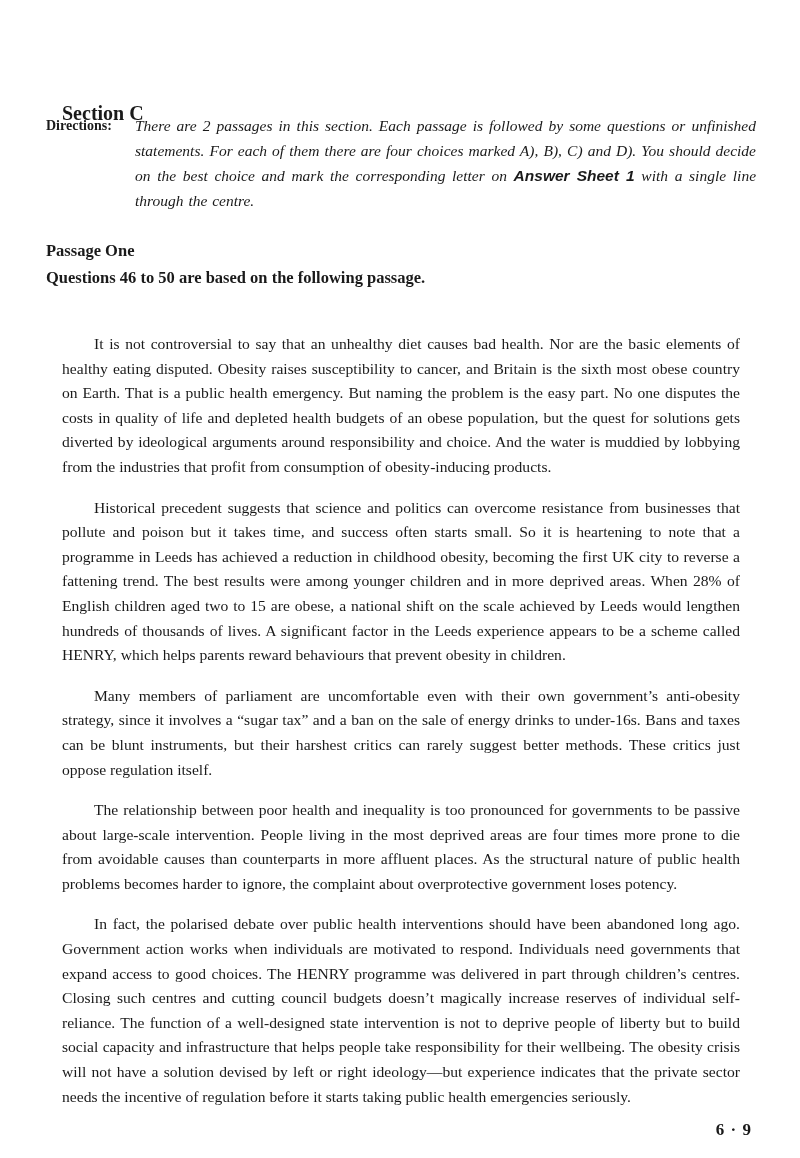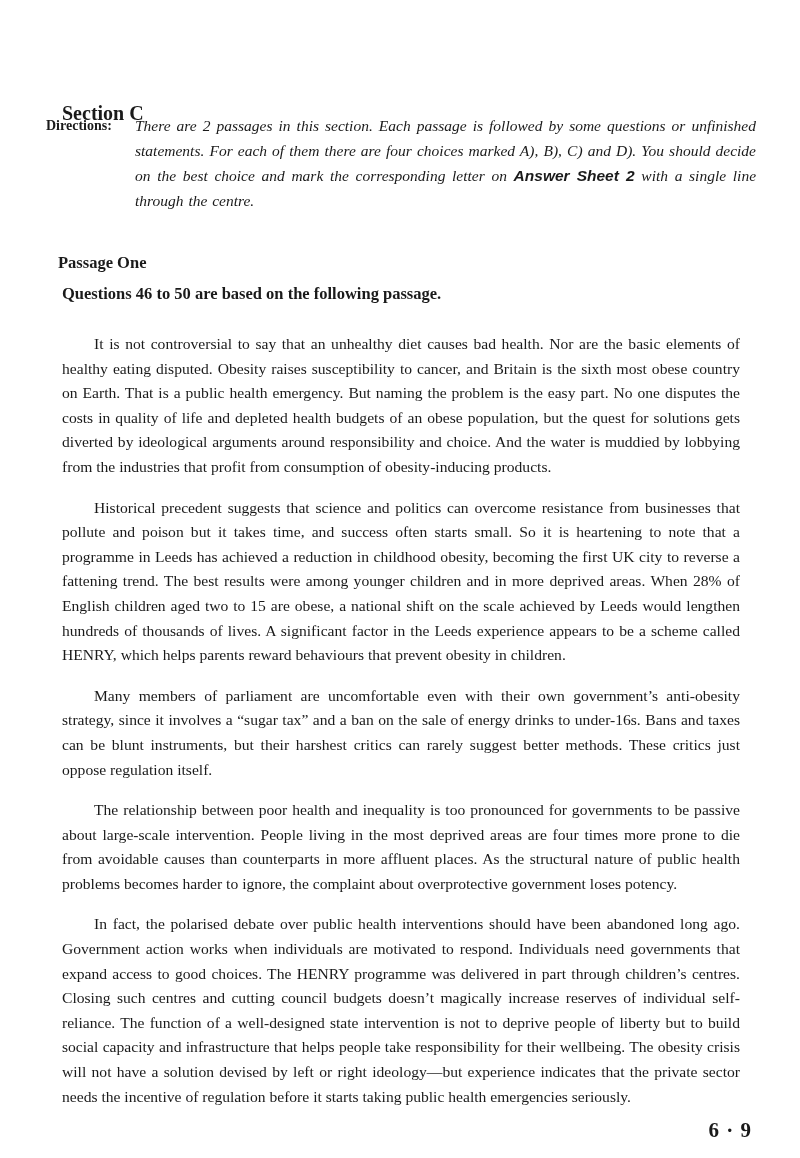--- a/index.html
+++ b/index.html
@@ -58,64 +58,64 @@
       font-style: italic;
       font-size: 15.5px;
     }
     .passage-title {
       position: absolute;
       top: 239px;
       left: 0;
       font-weight: bold;
       font-size: 16.5px;
       line-height: 24px;
-      margin: 12px;
+      margin: 0;
     }
     .passage-subtitle {
       position: absolute;
       top: 266px;
       left: 0;
       font-weight: bold;
       font-size: 16.5px;
       line-height: 24px;
-      margin: 16px;
+      margin: 0;
     }
     .passage-body {
       position: absolute;
       top: 316px;
       left: 0;
       width: 710px;
       font-size: 15.6px;
       line-height: 24.6px;
       text-align: justify;
     }
     .passage-body p {
       margin: 16px;
       text-indent: 32px;
     }
     .page-number {
       position: absolute;
       top: 1118px;
       right: 4px;
       font-weight: bold;
-      font-size: 21px;
+      font-size: 17px;
       line-height: 24px;
       letter-spacing: 1px;
     }
   </style>
 </head>
 <body>
 
 <div class="page">
 
   <h2 class="section-title">Section C</h2>
 
   <div class="directions">
     <span class="directions-label"><span>Directions</span><span>:</span></span>
-    <div class="directions-body"><span>There are 2 passages in this section. Each passage is followed by some questions or unfinished statements. For each of them there are four choices marked A), B), C) and D). You should decide on the best choice and mark the corresponding letter on </span><span class="sans-bold">Answer Sheet 2</span><span> with a single line through the centre.</span></div>
+    <div class="directions-body"><span>There are 2 passages in this section. Each passage is followed by some questions or unfinished statements. For each of them there are four choices marked A), B), C) and D). You should decide on the best choice and mark the corresponding letter on </span><span class="sans-bold">Answer Sheet 1</span><span> with a single line through the centre.</span></div>
   </div>
 
   <h3 class="passage-title">Passage One</h3>
 
   <h3 class="passage-subtitle">Questions 46 to 50 are based on the following passage.</h3>
 
   <div class="passage-body">
     <p>It is not controversial to say that an unhealthy diet causes bad health. Nor are the basic elements of healthy eating disputed. Obesity raises susceptibility to cancer, and Britain is the sixth most obese country on Earth. That is a public health emergency. But naming the problem is the easy part. No one disputes the costs in quality of life and depleted health budgets of an obese population, but the quest for solutions gets diverted by ideological arguments around responsibility and choice. And the water is muddied by lobbying from the industries that profit from consumption of obesity-inducing products.</p>
     <p>Historical precedent suggests that science and politics can overcome resistance from businesses that pollute and poison but it takes time, and success often starts small. So it is heartening to note that a programme in Leeds has achieved a reduction in childhood obesity, becoming the first UK city to reverse a fattening trend. The best results were among younger children and in more deprived areas. When 28% of English children aged two to 15 are obese, a national shift on the scale achieved by Leeds would lengthen hundreds of thousands of lives. A significant factor in the Leeds experience appears to be a scheme called HENRY, which helps parents reward behaviours that prevent obesity in children.</p>
     <p>Many members of parliament are uncomfortable even with their own government’s anti-obesity strategy, since it involves a “sugar tax” and a ban on the sale of energy drinks to under-16s. Bans and taxes can be blunt instruments, but their harshest critics can rarely suggest better methods. These critics just oppose regulation itself.</p>

